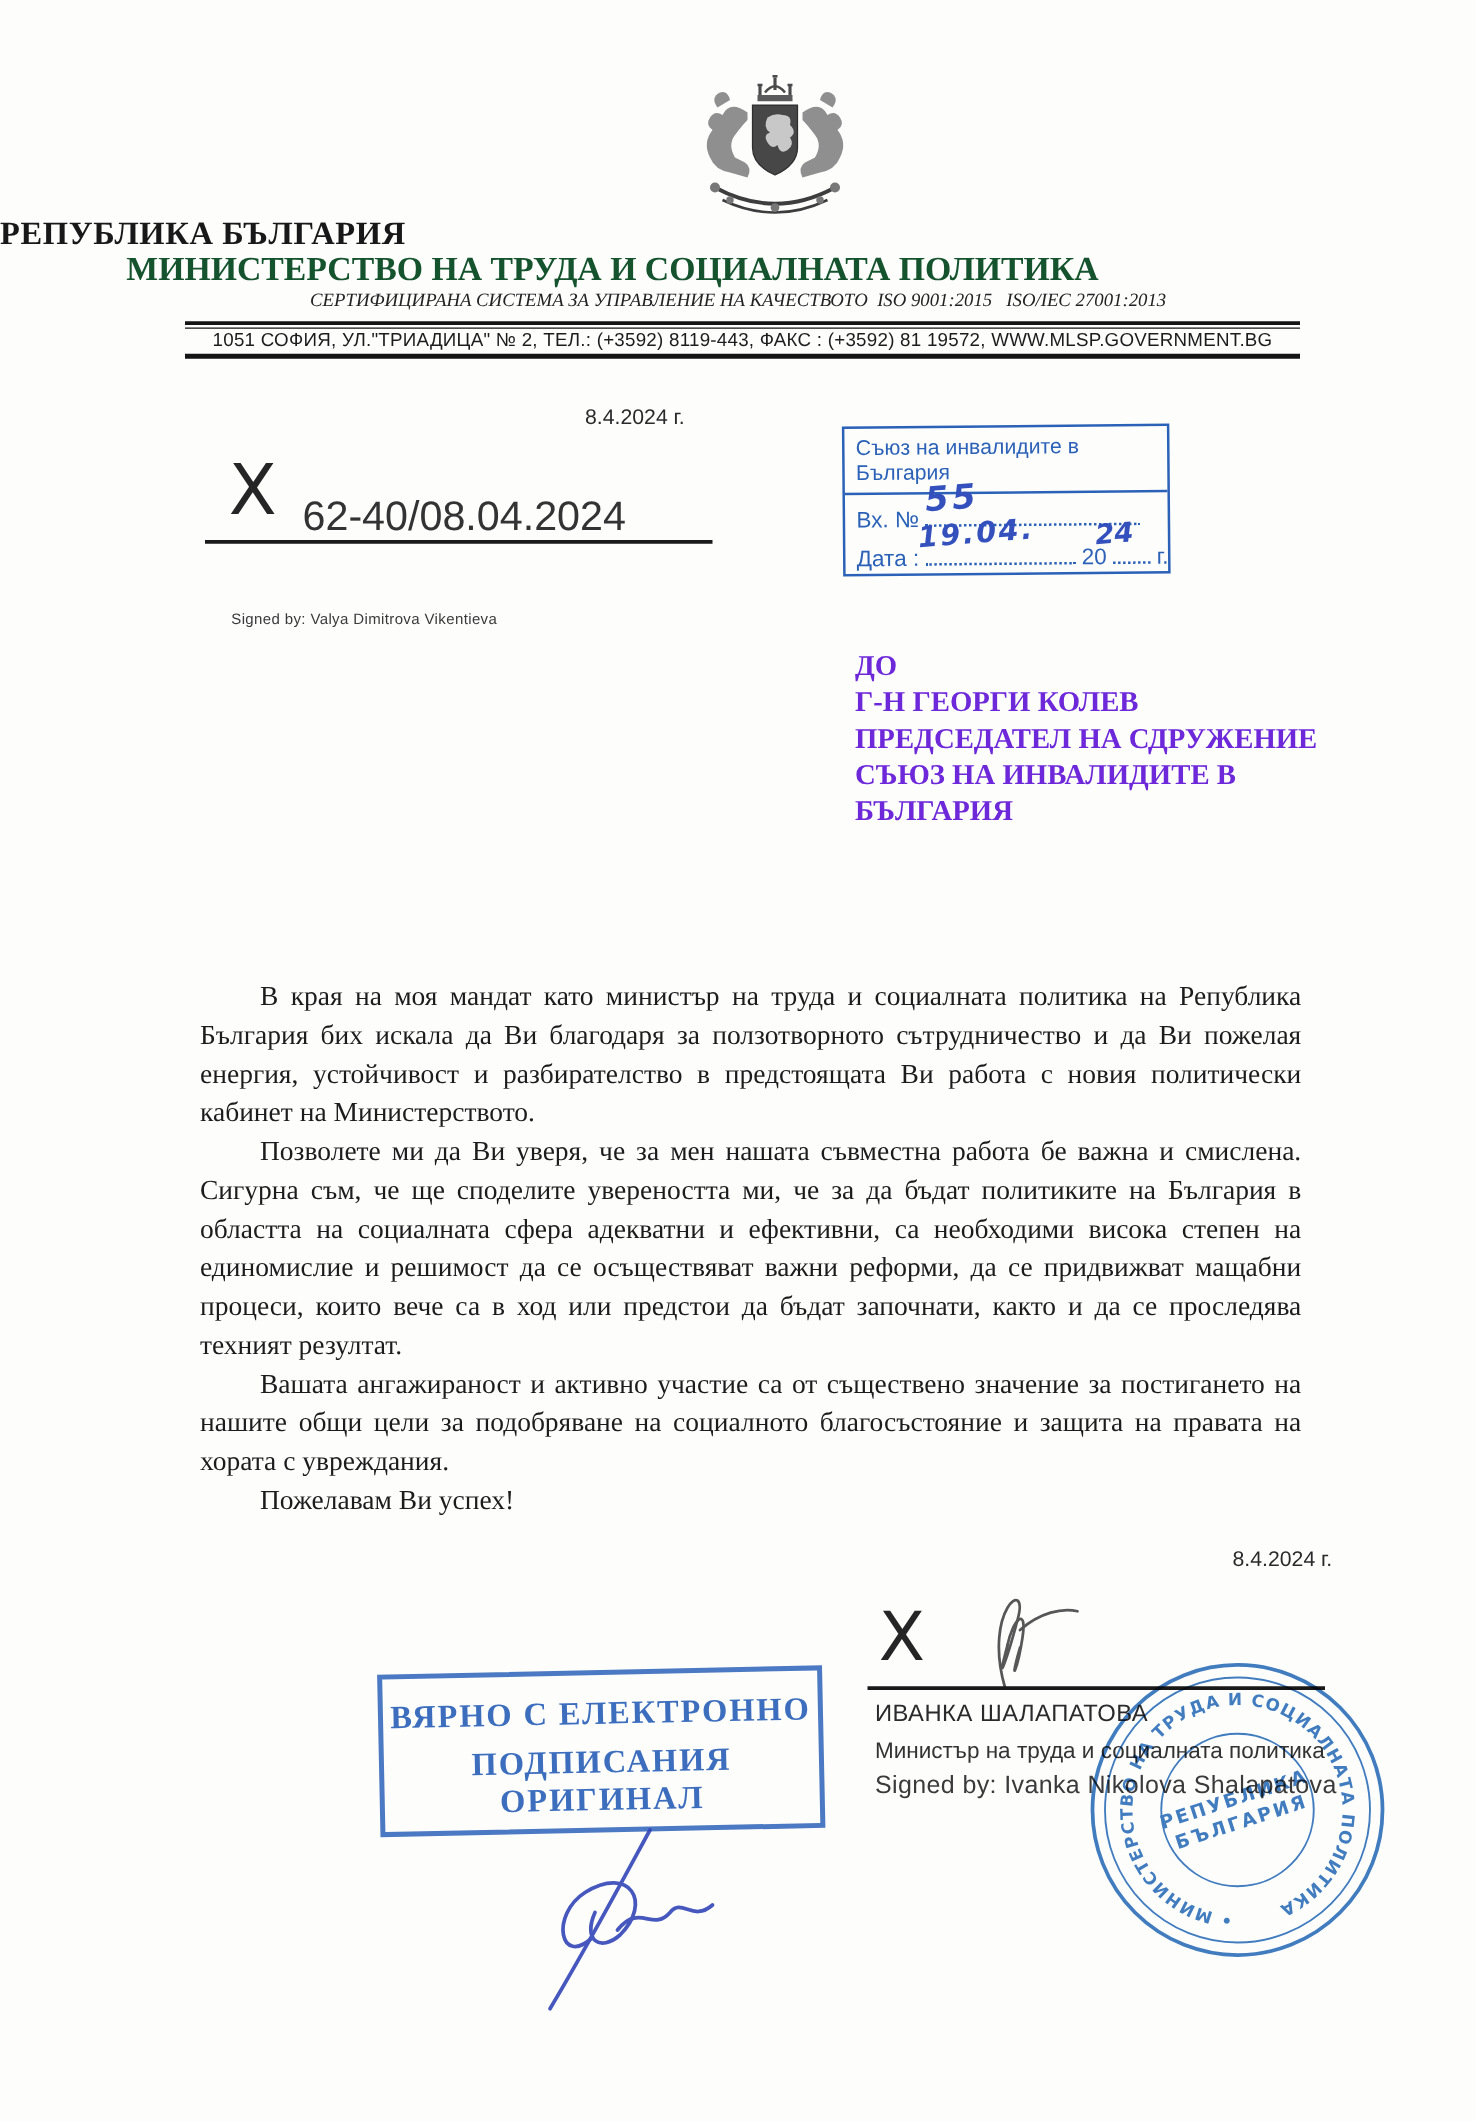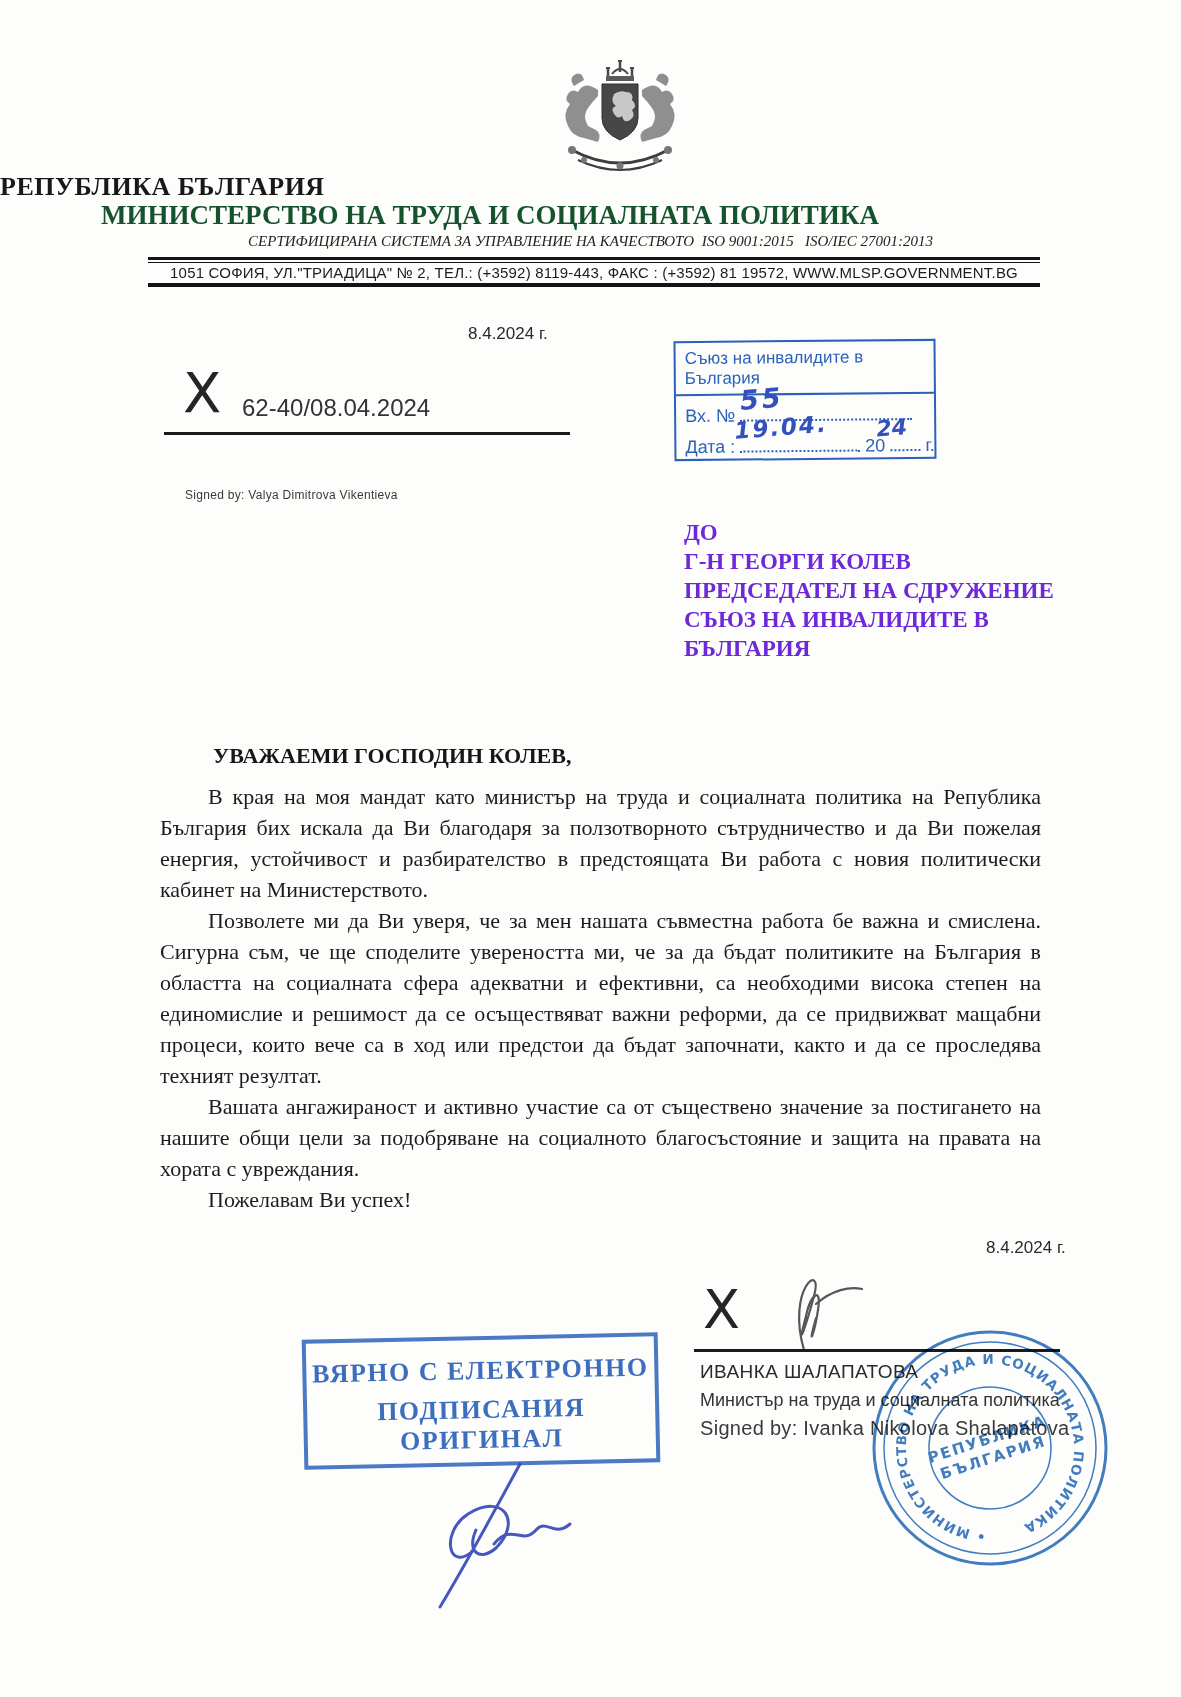--- a/index.html
+++ b/index.html
@@ -22,21 +22,21 @@
   .rule.r3{top:283px; height:4px;}
   .lh-address{position:absolute; left:148px; top:264px; width:892px; text-align:center;
     font-family:"Liberation Sans","DejaVu Sans",sans-serif; font-size:15px; color:#1c1c1c;
     letter-spacing:.2px;}
   
   .date-top{position:absolute; left:468px; top:324px;
     font-family:"Liberation Sans",sans-serif; font-size:17px; color:#2a2a2a;}
   .ref-x{position:absolute; left:183px; top:360px; font-family:"DejaVu Sans",sans-serif;
     font-size:56px; font-weight:400; color:#252525;}
   .ref-num{position:absolute; left:242px; top:394px; font-family:"Liberation Sans",sans-serif;
-    font-size:24px; color:#333;}
+    font-size:33px; color:#333;}
   .ref-line{position:absolute; left:164px; top:432px; width:406px; height:3px; background:#1a1a1a;}
   .signedby1{position:absolute; left:185px; top:488px;
     font-family:"Liberation Sans",sans-serif; font-size:12px; color:#3a3a3a; letter-spacing:.3px;}
   
   .intake{position:absolute; left:674px; top:340px; width:258px; height:116px;
     border:2.5px solid #2b62b8; transform:rotate(-.5deg); color:#2b62b8;
     font-family:"Liberation Sans","DejaVu Sans",sans-serif; background:rgba(255,255,255,.0);}
   .intake .org{display:block; padding:6px 8px 5px 9px; font-size:17px; border-bottom:2px solid #2b62b8;}
   .intake .row{position:relative; padding:10px 8px 0 9px; font-size:18px; white-space:nowrap;}
   .dots{display:inline-block; border-bottom:2.5px dotted #2b62b8; height:14px; vertical-align:baseline;}
@@ -147,21 +147,20 @@
   </div>
 
   <div class="recipient">
     <div>ДО</div>
     <div>Г-Н ГЕОРГИ КОЛЕВ</div>
     <div>ПРЕДСЕДАТЕЛ НА СДРУЖЕНИЕ</div>
     <div>СЪЮЗ НА ИНВАЛИДИТЕ В</div>
     <div>БЪЛГАРИЯ</div>
   </div>
 
-  <div class="salutation">УВАЖАЕМИ ГОСПОДИН КОЛЕВ,</div>
   <div class="body-text">
     <p>В края на моя мандат като министър на труда и социалната политика на Република България бих искала да Ви благодаря за ползотворното сътрудничество и да Ви пожелая енергия, устойчивост и разбирателство в предстоящата Ви работа с новия политически кабинет на Министерството.</p>
     <p>Позволете ми да Ви уверя, че за мен нашата съвместна работа бе важна и смислена. Сигурна съм, че ще споделите увереността ми, че за да бъдат политиките на България в областта на социалната сфера адекватни и ефективни, са необходими висока степен на единомислие и решимост да се осъществяват важни реформи, да се придвижват мащабни процеси, които вече са в ход или предстои да бъдат започнати, както и да се проследява техният резултат.</p>
     <p>Вашата ангажираност и активно участие са от съществено значение за постигането на нашите общи цели за подобряване на социалното благосъстояние и защита на правата на хората с увреждания.</p>
     <p class="closing">Пожелавам Ви успех!</p>
   </div>
 
   <div class="sig-date">8.4.2024 г.</div>
   <div class="sig-x">X</div>
   <svg class="sig-scribble" viewBox="0 0 115 100">

